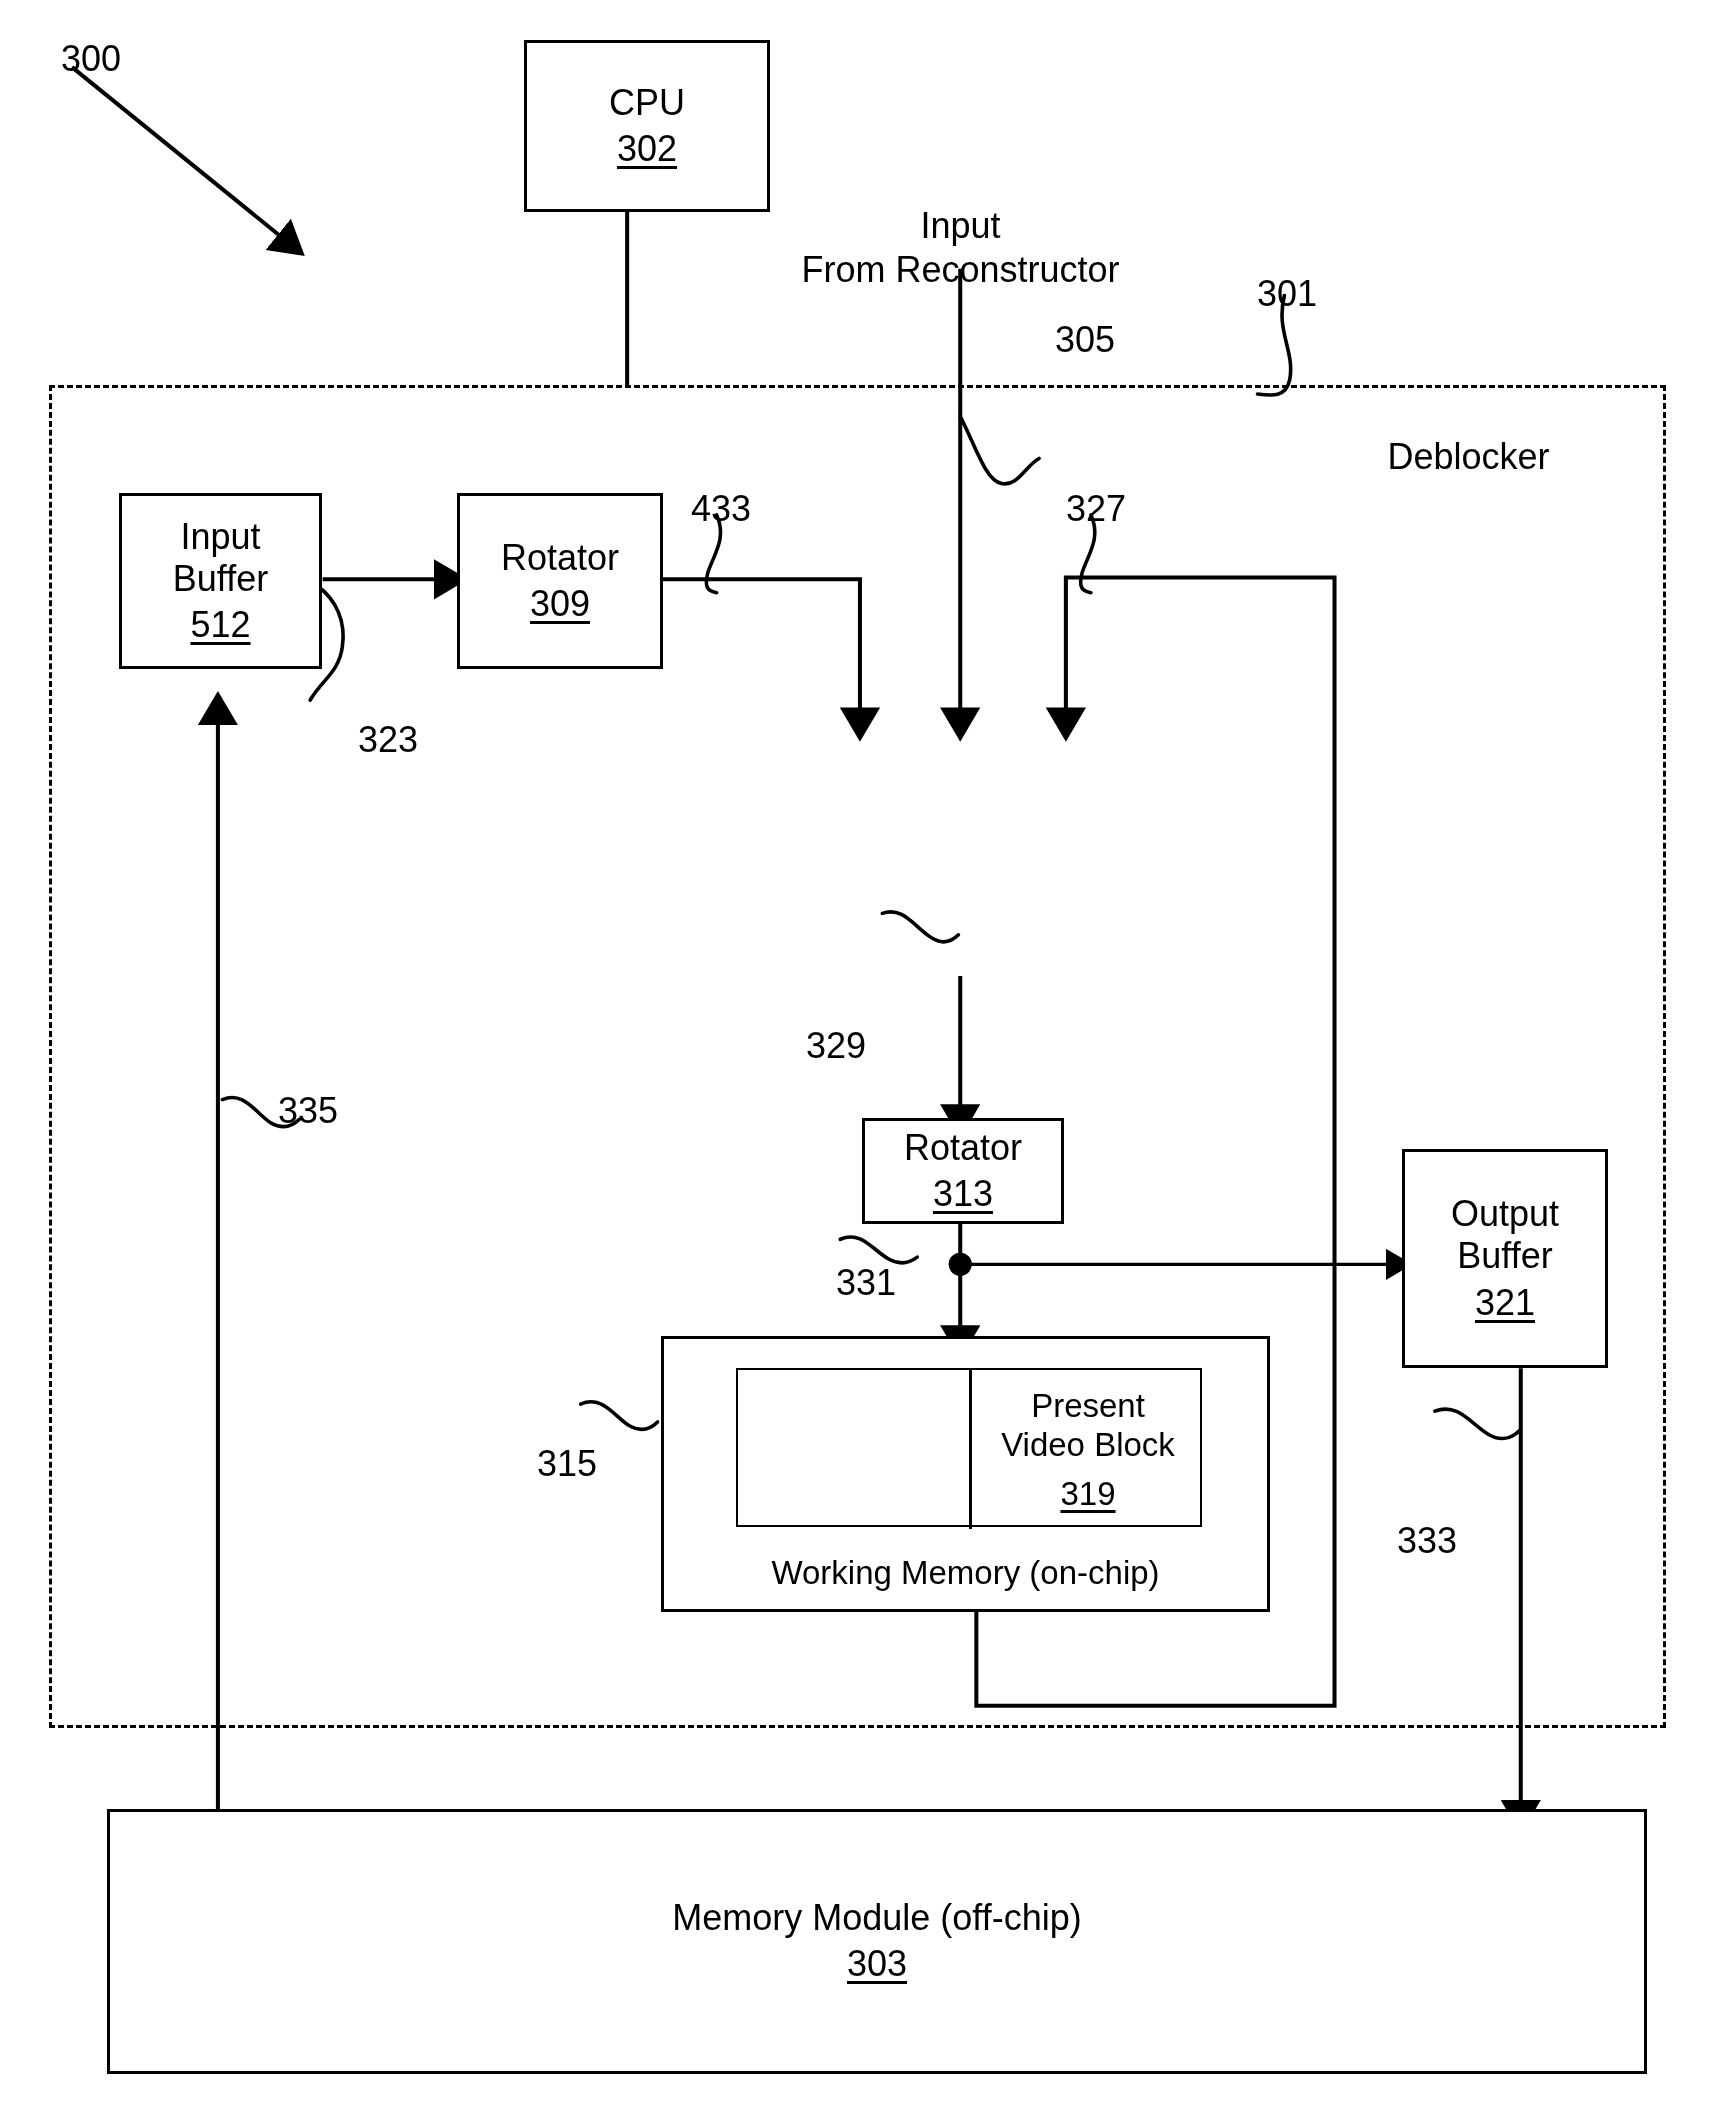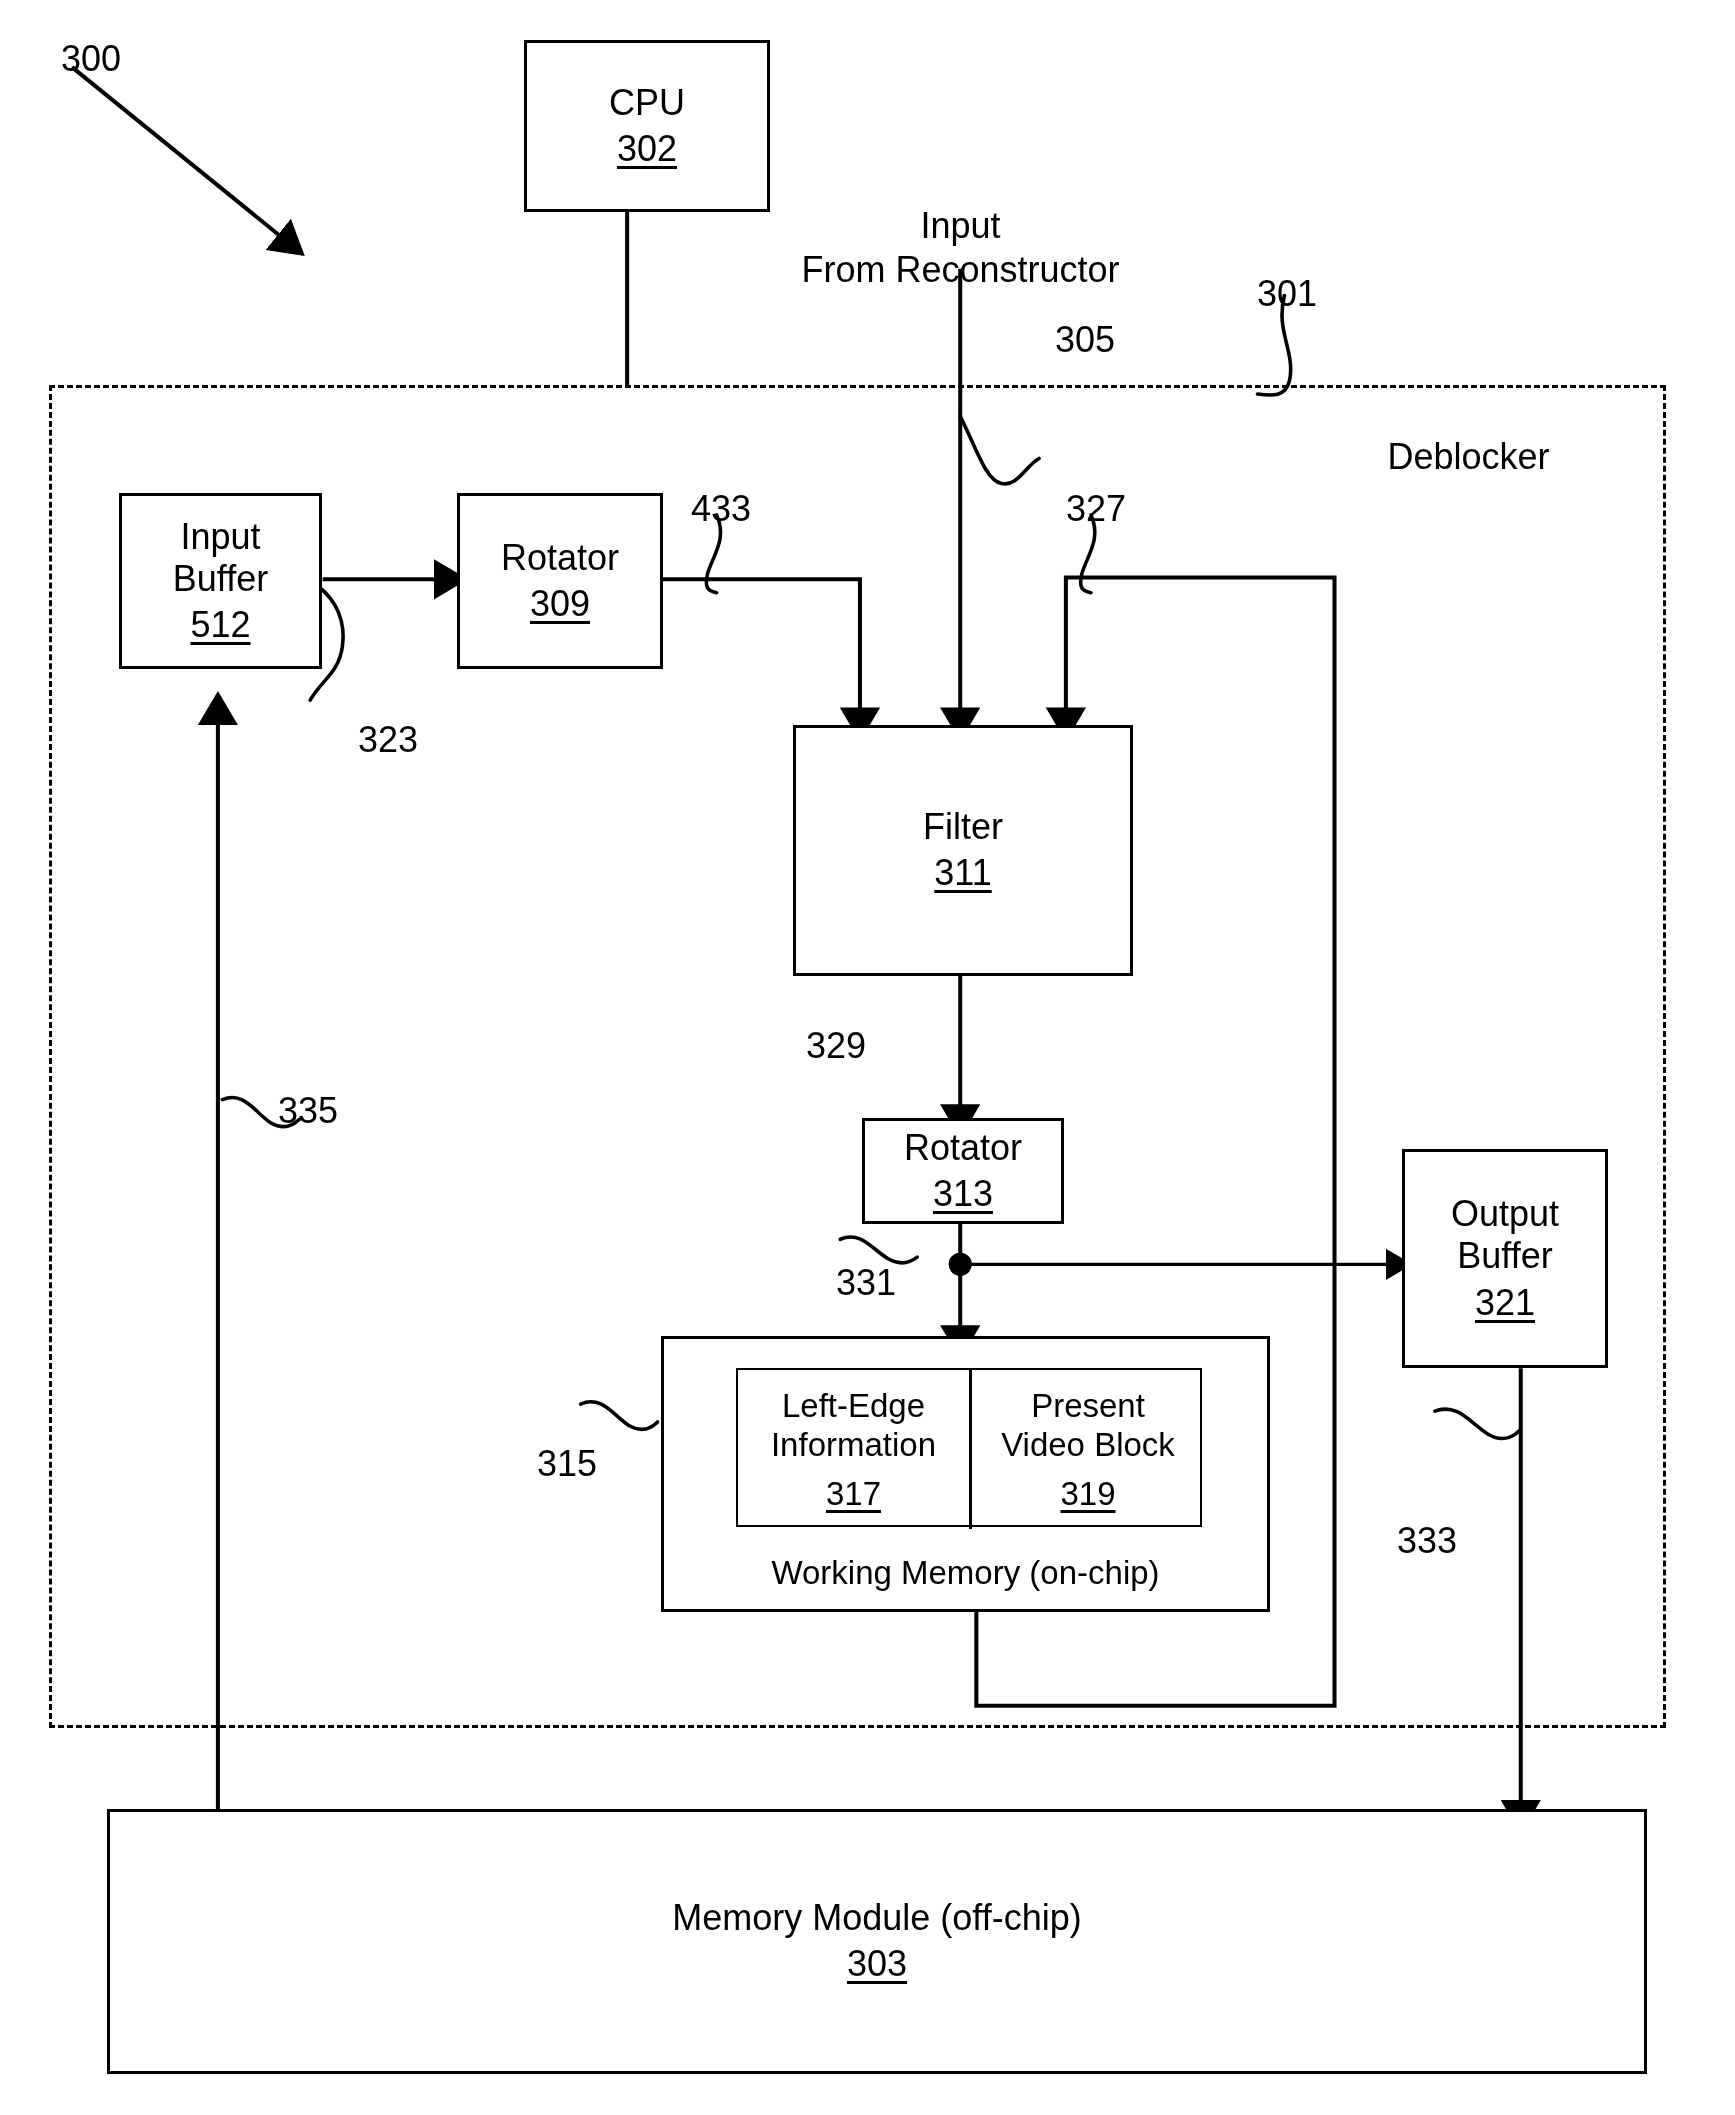--- a/index.html
+++ b/index.html
@@ -177,45 +177,36 @@
     <div class="ttl">Input
 Buffer</div>
     <div class="ref">512</div>
   </div>
 
   <div class="box" style="left:457px; top:493px; width:206px; height:176px;">
     <div class="ttl">Rotator</div>
     <div class="ref">309</div>
   </div>
 
-  <div class="box" style="left:793px; top:725px; width:340px; height:251px;">
-    <div class="ttl">Filter</div>
-    <div class="ref">311</div>
-  </div>
 
   <div class="box" style="left:862px; top:1118px; width:202px; height:106px;">
     <div class="ttl">Rotator</div>
     <div class="ref">313</div>
   </div>
 
   <div class="box" style="left:1402px; top:1149px; width:206px; height:219px;">
     <div class="ttl">Output
 Buffer</div>
     <div class="ref">321</div>
   </div>
 
   <div class="box" style="left:661px; top:1336px; width:609px; height:276px; justify-content:flex-start;">
 
     <div class="innerbox" style="left:72px; top:29px; width:466px; height:159px;">
       <div class="divider" style="left:231px; top:0; height:159px;"></div>
-      <div class="cell" style="left:0; top:0; width:231px; height:159px;">
-        <div class="ttl">Left-Edge
-Information</div>
-        <div class="ref">317</div>
-      </div>
       <div class="cell" style="left:234px; top:0; width:232px; height:159px;">
         <div class="ttl">Present
 Video Block</div>
         <div class="ref">319</div>
       </div>
     </div>
     <div class="wmcap" style="left:0; top:215px;">Working Memory (on-chip)</div>
   </div>
 
   <div class="box" style="left:107px; top:1809px; width:1540px; height:265px;">

